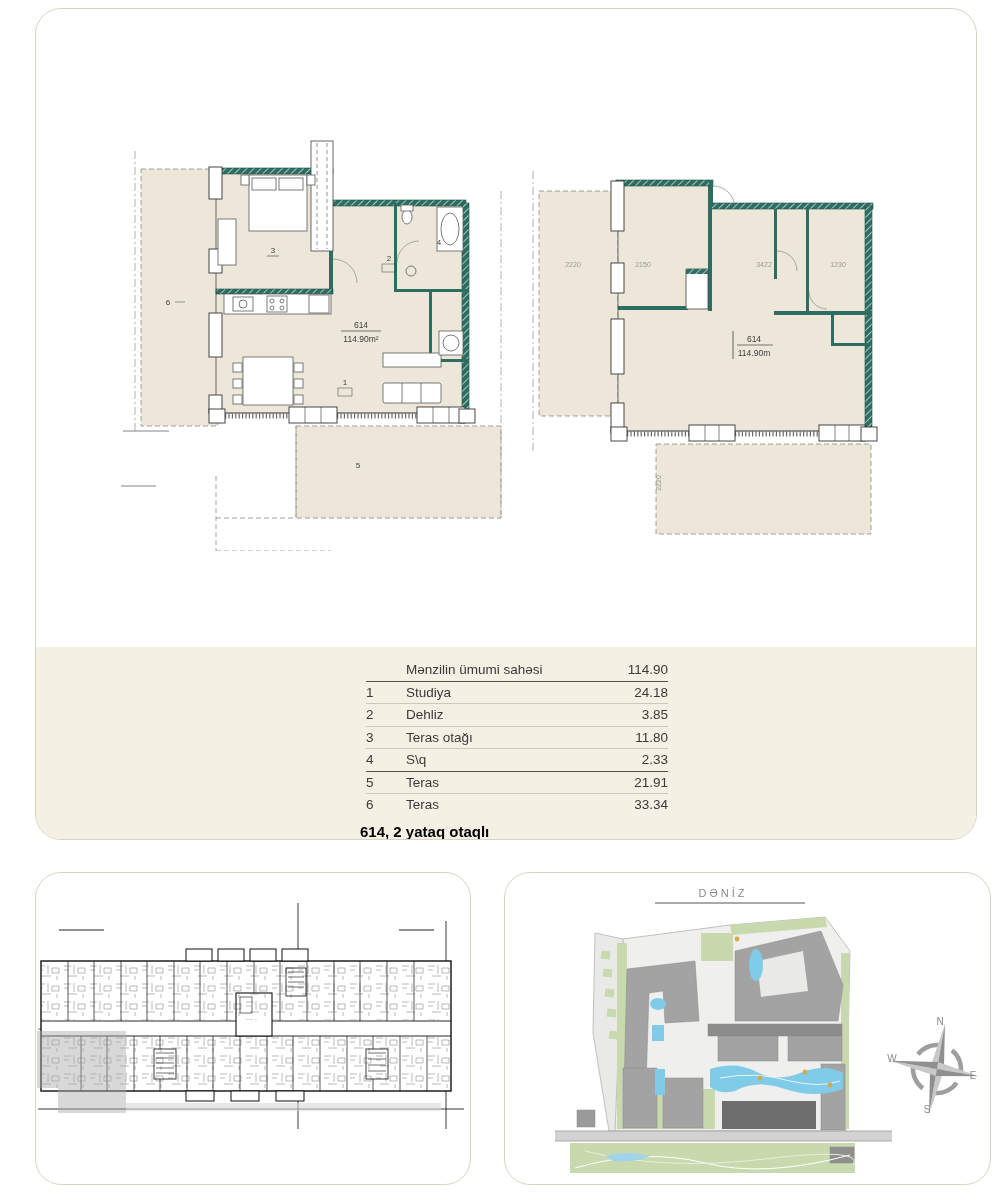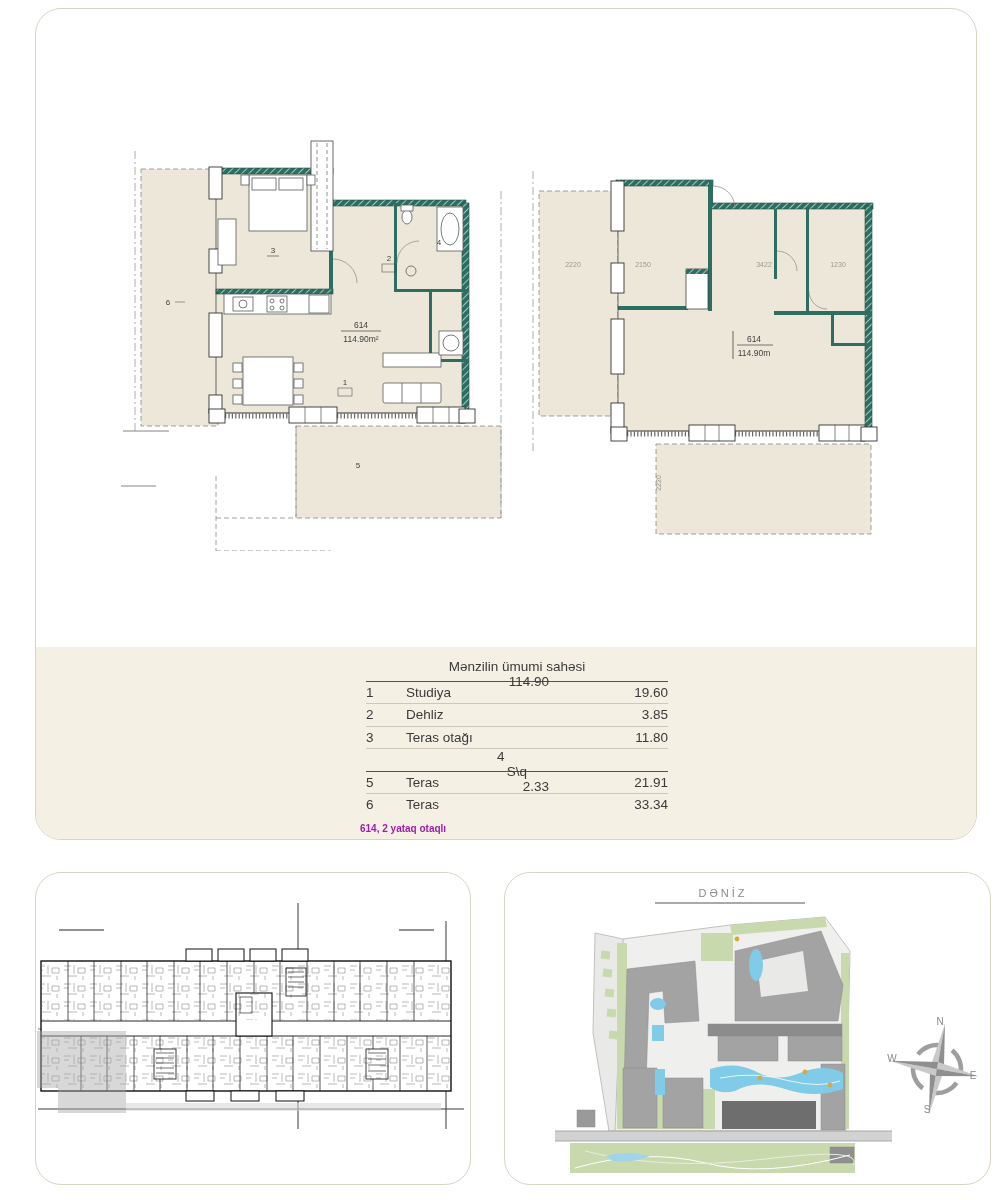--- a/index.html
+++ b/index.html
@@ -8,27 +8,27 @@
   #top-panel{left:35px;top:8px;width:942px;height:832px;}
   #bl-panel{left:35px;top:872px;width:436px;height:313px;}
   #br-panel{left:504px;top:872px;width:487px;height:313px;}
   .beige-band{position:absolute;left:0;right:0;bottom:0;height:192px;background:#f4f0e3;}
   .plan{position:absolute;}
   #left-plan{left:85px;top:122px;}
   #right-plan{left:485px;top:142px;}
   
   #area-table{position:absolute;left:330px;top:650px;width:302px;color:#3a3a3a;font-size:13.5px;}
   .trow{display:flex;align-items:center;height:21.5px;}
-  .trow.dark{border-bottom:1.5px solid #55524a;flex-direction:column;}
+  .trow.dark{border-bottom:1.5px solid #55524a;}
   .trow.light{border-bottom:1px solid #cdc9ba;}
   .trow.none{border-bottom:none;}
   .tnum{width:40px;}
   .tname{flex:1;}
   .tval{width:64px;text-align:right;}
-  #table-footer{margin-top:7px;margin-left:-6px;font-weight:bold;font-size:10px;color:#a21caf;}
+  #table-footer{margin-top:7px;margin-left:-6px;font-weight:bold;font-size:15px;color:#000000;}
   svg text{font-family:"Liberation Sans",sans-serif;}
 </style>
 </head>
 <body>
 
 <div id="top-panel" class="panel">
   <div class="beige-band"></div>
 
   <svg id="left-plan" class="plan" width="420" height="420" viewBox="0 0 420 420">
     <defs>
@@ -205,21 +205,21 @@
 
   <div id="area-table">
     <div class="trow dark">
       <span class="tnum"></span>
       <span class="tname">Mənzilin ümumi sahəsi</span>
       <span class="tval">114.90</span>
     </div>
     <div class="trow light">
       <span class="tnum">1</span>
       <span class="tname">Studiya</span>
-      <span class="tval">19.60</span>
+      <span class="tval">24.18</span>
     </div>
     <div class="trow light">
       <span class="tnum">2</span>
       <span class="tname">Dehliz</span>
       <span class="tval">3.85</span>
     </div>
     <div class="trow light">
       <span class="tnum">3</span>
       <span class="tname">Teras otağı</span>
       <span class="tval">11.80</span>

